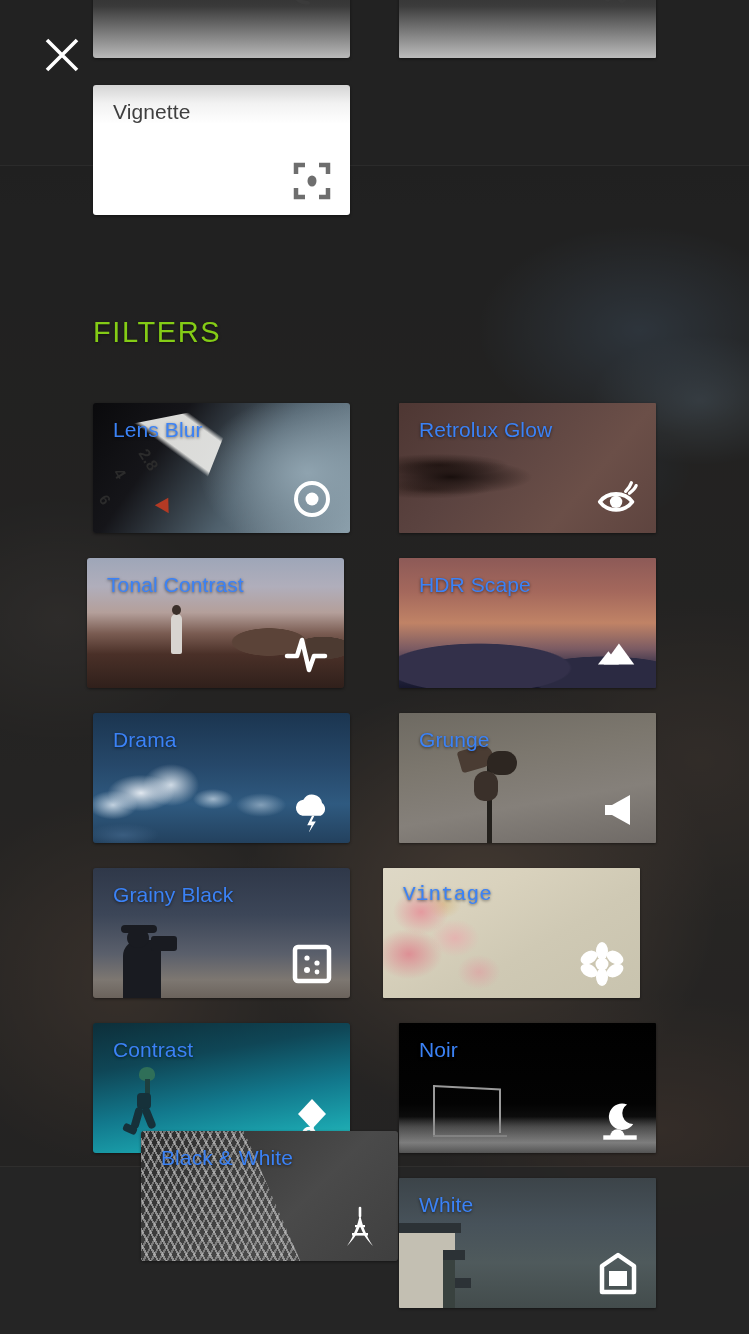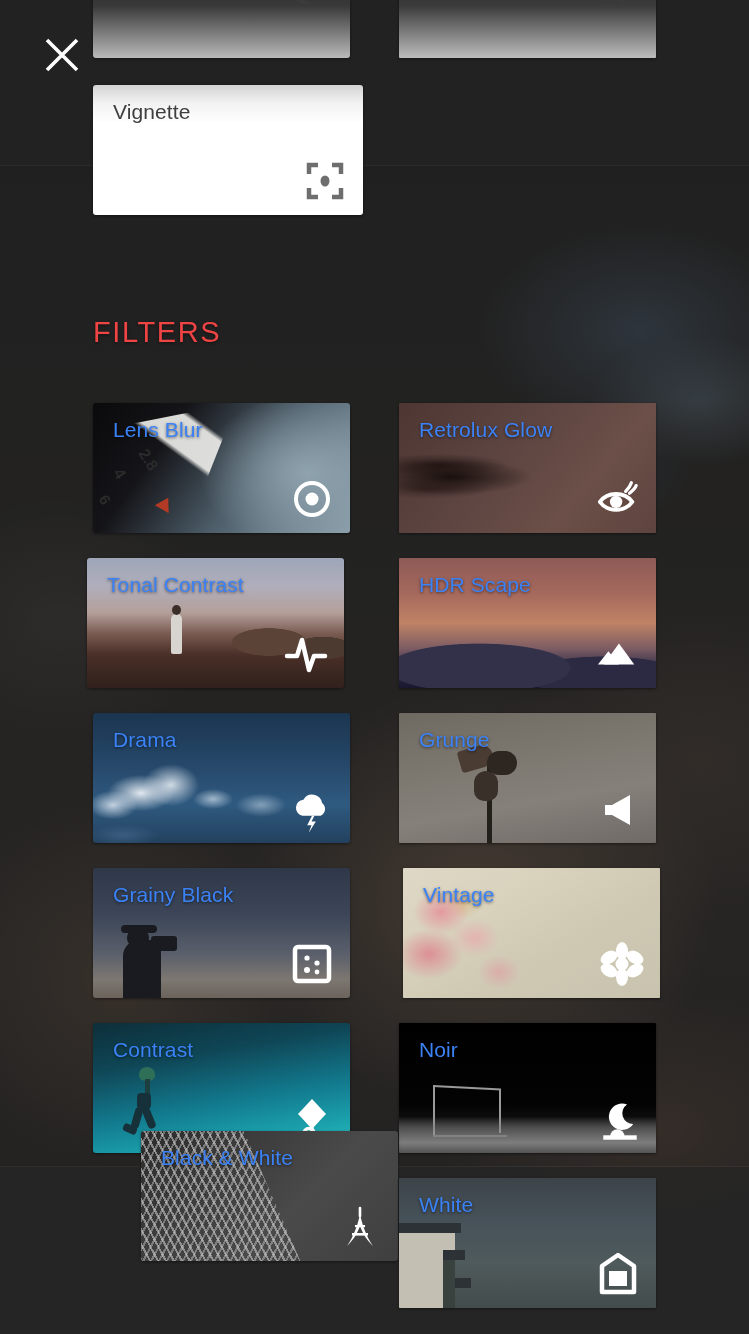--- a/index.html
+++ b/index.html
@@ -68,21 +68,21 @@
   .card.dark-label .label{color:#3f3f3f;text-shadow:none;}
   .card .ic{
     position:absolute;right:16px;bottom:12px;
     width:44px;height:44px;
     display:flex;align-items:center;justify-content:center;
   }
 
   
   #filters-heading{
     position:absolute;left:93px;top:316px;
-    font-size:29px;color:#ef4444;letter-spacing:1.6px;
+    font-size:29px;color:#84cc16;letter-spacing:1.6px;
     font-weight:400;
     text-shadow:0 1px 3px rgba(0,0,0,.5);
   }
 
   
   #bottom-band{
     position:absolute;left:0;top:1167px;width:749px;height:167px;
     background:rgba(38,38,38,.82);
   }
   #bottom-band-divider{
@@ -121,21 +121,21 @@
     <svg width="46" height="46" viewBox="0 0 46 46">
       <g fill="#3b3b3b">
         <rect x="18" y="2" width="17" height="17" rx="2" transform="rotate(45 26.5 10.5)"></rect>
         <rect x="6" y="16" width="17" height="17" rx="2" transform="rotate(45 14.5 24.5)"></rect>
       </g>
       <rect x="22" y="18" width="15" height="15" rx="2" transform="rotate(45 29.5 25.5)" fill="none" stroke="#3b3b3b" stroke-width="3"></rect>
     </svg>
   </div>
 </div>
 
-<div class="card left dark-label" style="left:93px;top:85px;padding-left:13px;">
+<div class="card left dark-label" style="left:93px;top:85px;">
   <div class="thumb" style="background:linear-gradient(180deg,#d4d4d4 0%,#f2f2f2 14%,#ffffff 30%,#ffffff 100%);"></div>
   <div class="label">Vignette</div>
   <div class="ic">
     <svg width="38" height="38" viewBox="0 0 38 38">
       <g stroke="#6e6e6e" stroke-width="4.5" fill="none" stroke-linecap="butt">
         <path d="M3 12 L3 3 L12 3"></path>
         <path d="M26 3 L35 3 L35 12"></path>
         <path d="M35 26 L35 35 L26 35"></path>
         <path d="M12 35 L3 35 L3 26"></path>
       </g>
@@ -266,21 +266,21 @@
     <svg width="40" height="40" viewBox="0 0 40 40">
       <rect x="3" y="3" width="34" height="34" rx="3" fill="none" stroke="#fff" stroke-width="4.5"></rect>
       <circle cx="15" cy="14" r="2.6" fill="#fff"></circle>
       <circle cx="25" cy="19" r="2.6" fill="#fff"></circle>
       <circle cx="15" cy="26" r="3" fill="#fff"></circle>
       <circle cx="25" cy="28" r="2.4" fill="#fff"></circle>
     </svg>
   </div>
 </div>
 
-<div class="card right" style="left:403px;top:868px;">
+<div class="card right" style="left:383px;top:868px;font-family:Liberation Mono, monospace;">
   <div class="thumb" style="background:linear-gradient(150deg,#ded8c6 0%,#d9d2bd 30%,#cfc9b4 60%,#c8c3ae 100%);"></div>
   <div class="thumb" style="background:
          radial-gradient(ellipse 40px 32px at 38px 44px, rgba(229,146,154,.88), rgba(229,146,154,0) 70%),
          radial-gradient(ellipse 48px 36px at 26px 86px, rgba(222,132,142,.85), rgba(222,132,142,0) 70%),
          radial-gradient(ellipse 34px 26px at 72px 70px, rgba(234,168,172,.7), rgba(234,168,172,0) 72%),
          radial-gradient(ellipse 26px 20px at 60px 36px, rgba(214,180,118,.6), rgba(214,180,118,0) 72%),
          radial-gradient(ellipse 30px 24px at 96px 104px, rgba(226,150,158,.55), rgba(226,150,158,0) 72%);"></div>
   <div class="label">Vintage</div>
   <div class="ic">
     <svg width="44" height="44" viewBox="0 0 44 44">

